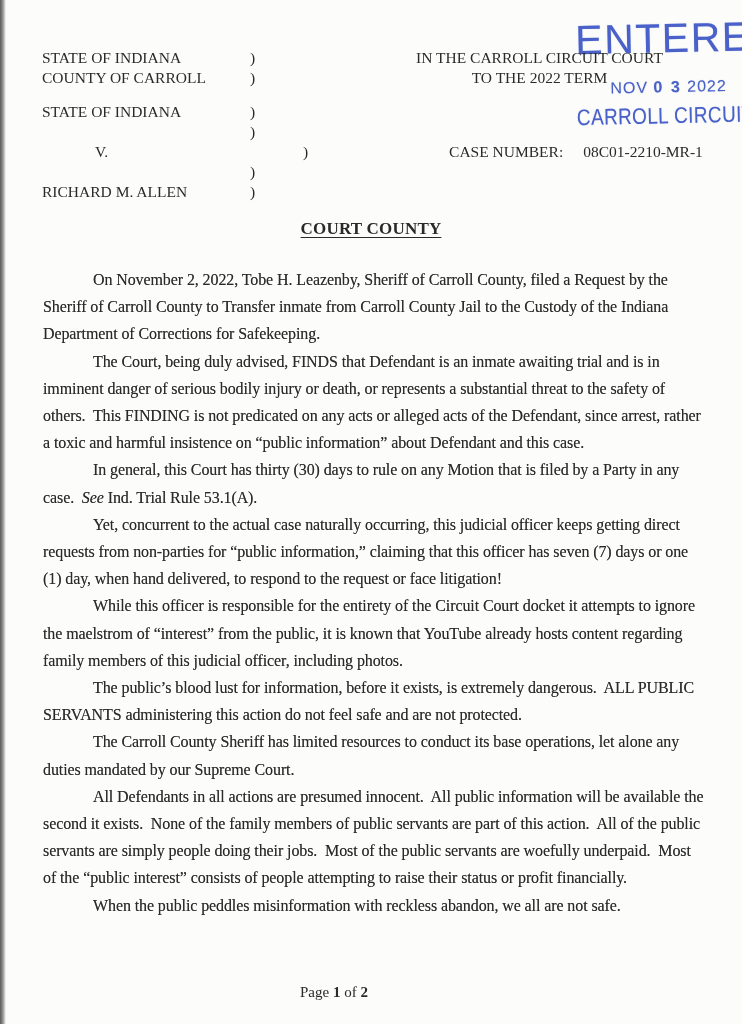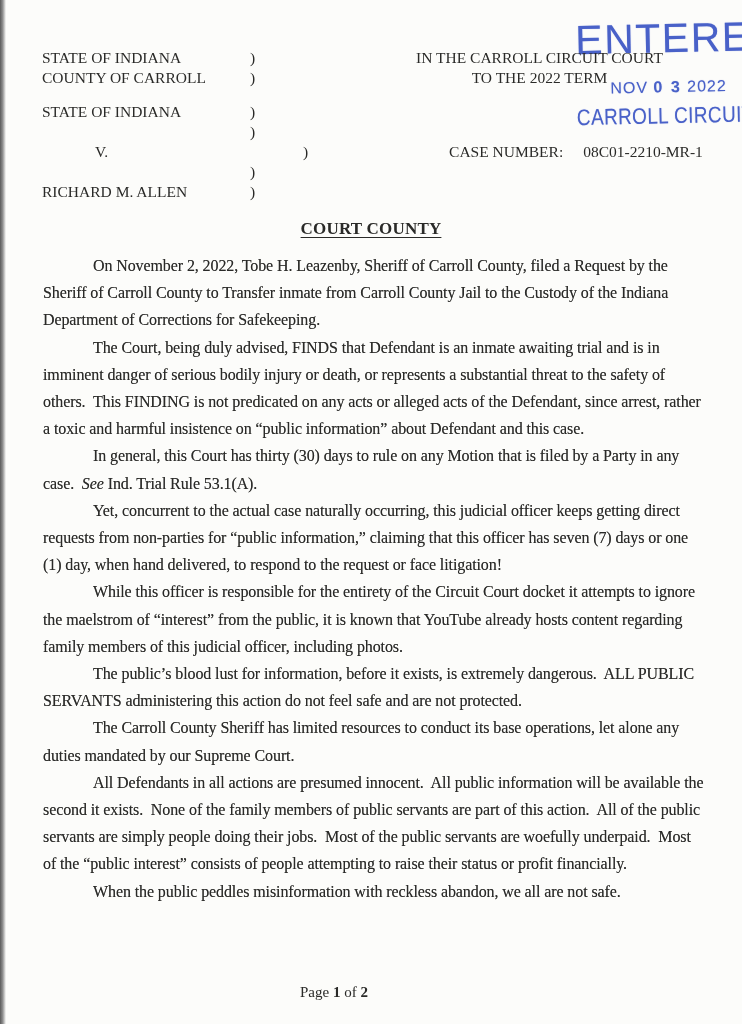--- a/index.html
+++ b/index.html
@@ -47,21 +47,21 @@
   
   .order-title{
     position:absolute;top:219px;left:0;width:742px;
     text-align:center;font-weight:bold;font-size:17px;
     letter-spacing:.2px;
   }
   .order-title span{text-decoration:underline;text-underline-offset:3px;}
 
   
   .body-text{
-    position:absolute;top:252px;left:43px;width:664px;
+    position:absolute;top:266px;left:43px;width:664px;
     font-size:16px;line-height:27.2px;letter-spacing:-.1px;
     text-shadow:0 0 .4px rgba(42,42,40,.55);
   }
   .body-text p{margin:0;text-indent:50px;white-space:pre-wrap;}
 
   
   .footer{
     position:absolute;top:984px;left:0;width:668px;
     text-align:center;font-size:15px;white-space:pre;
   }

